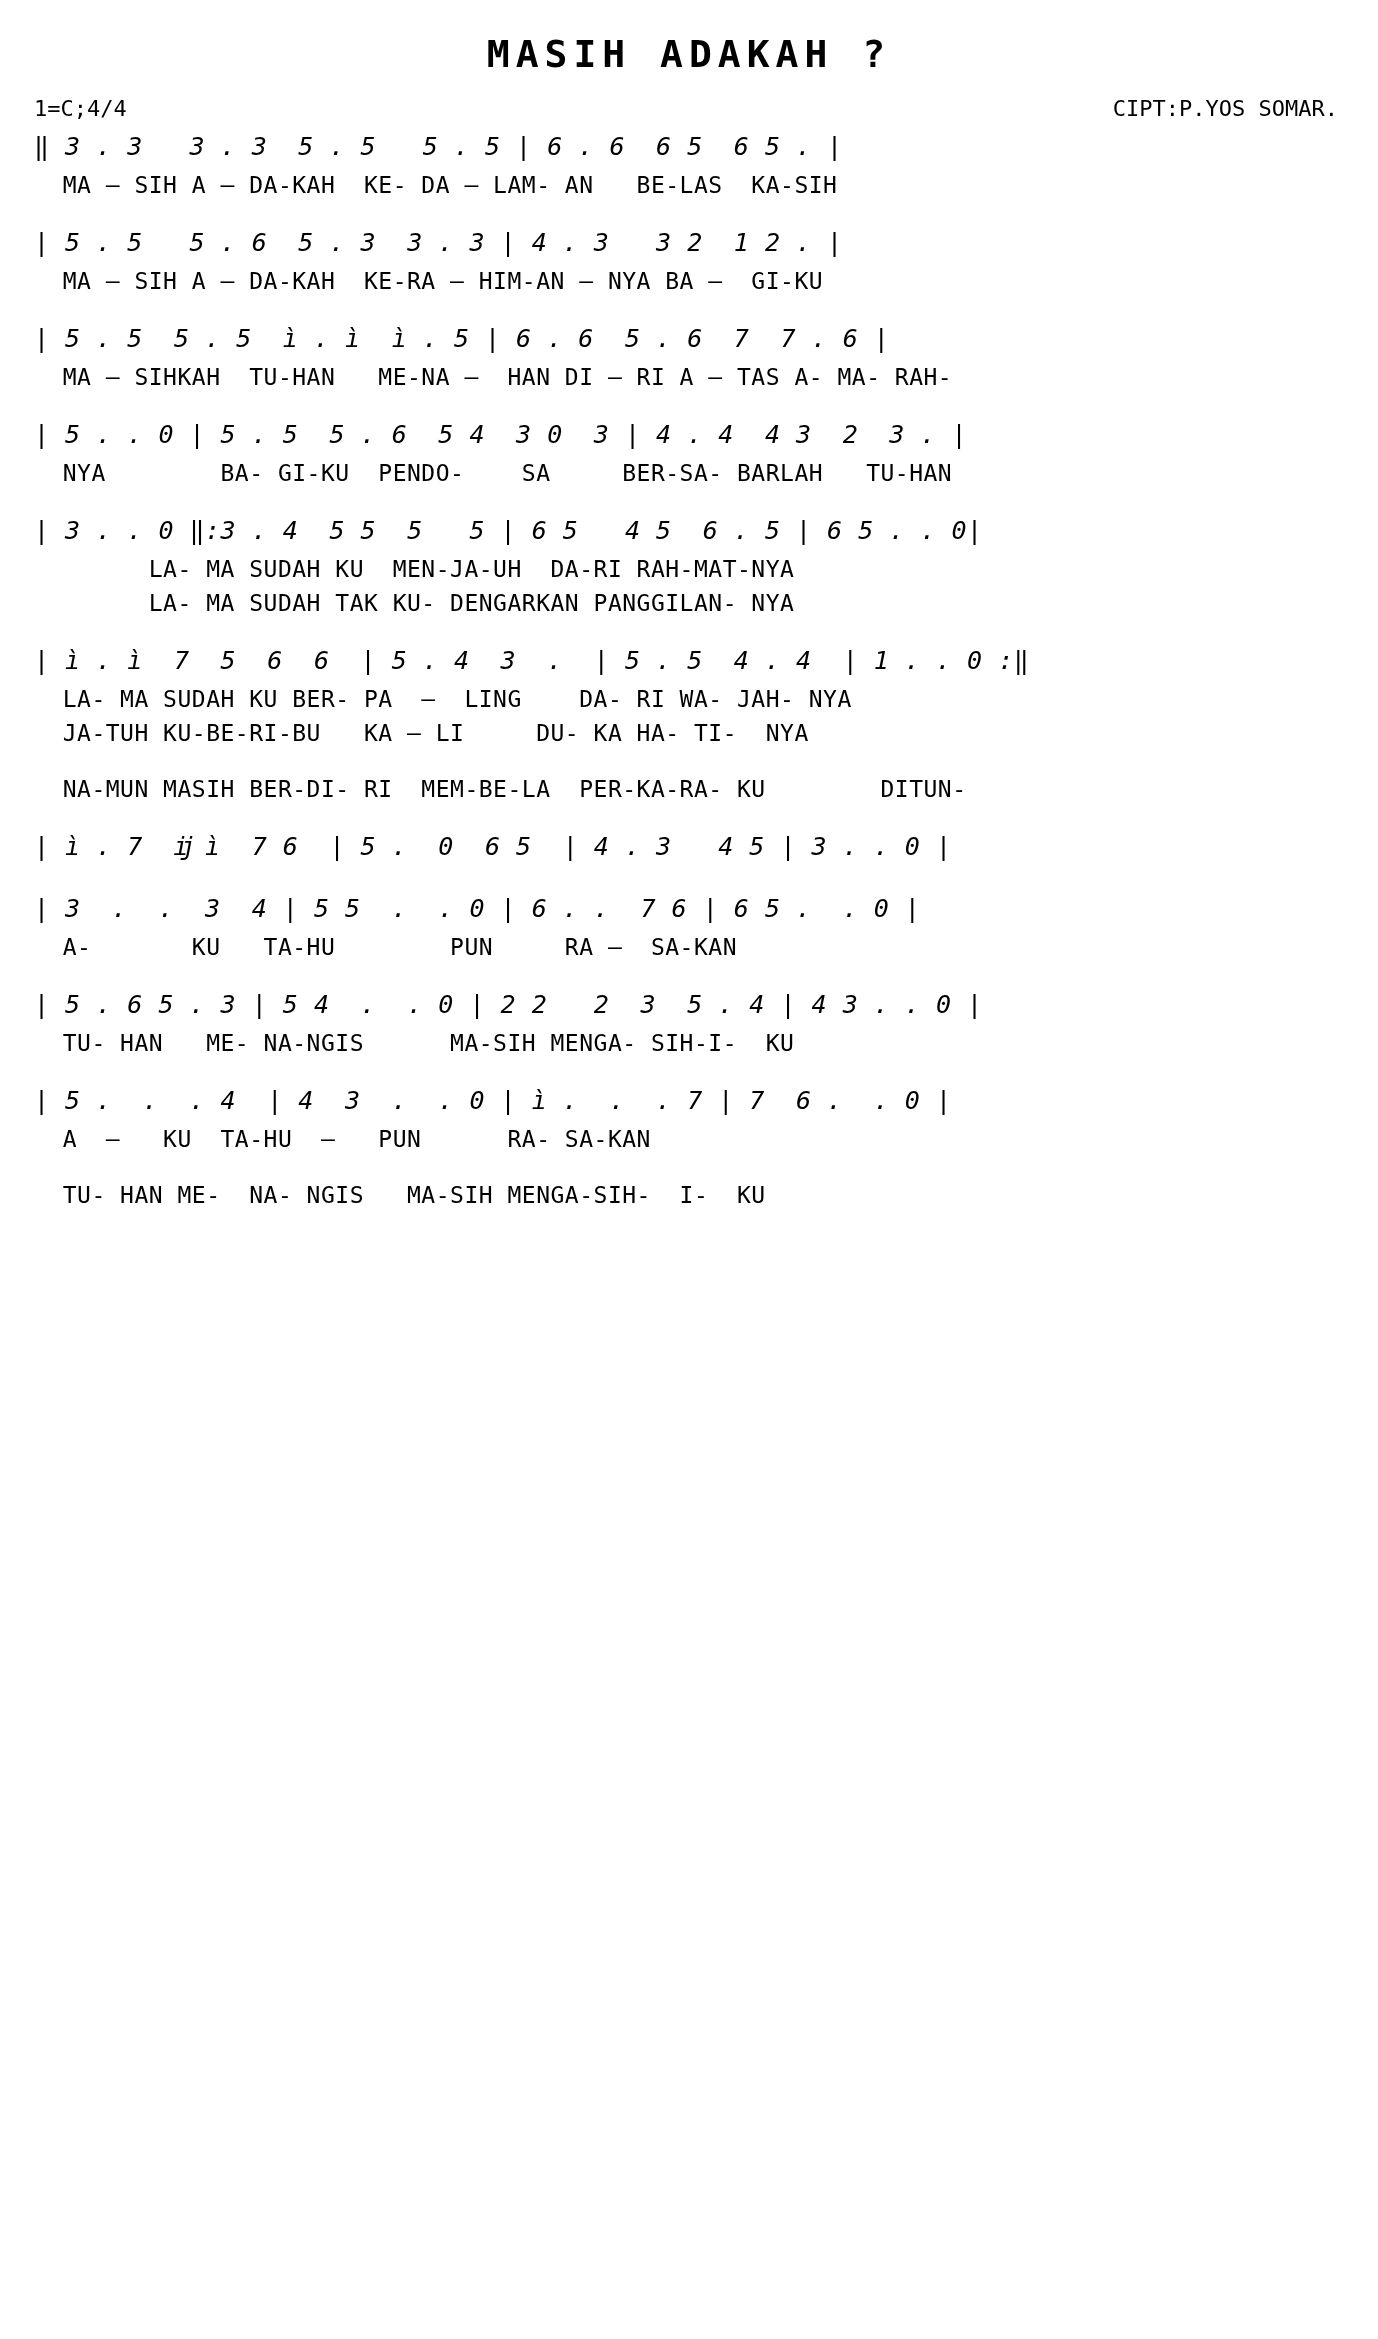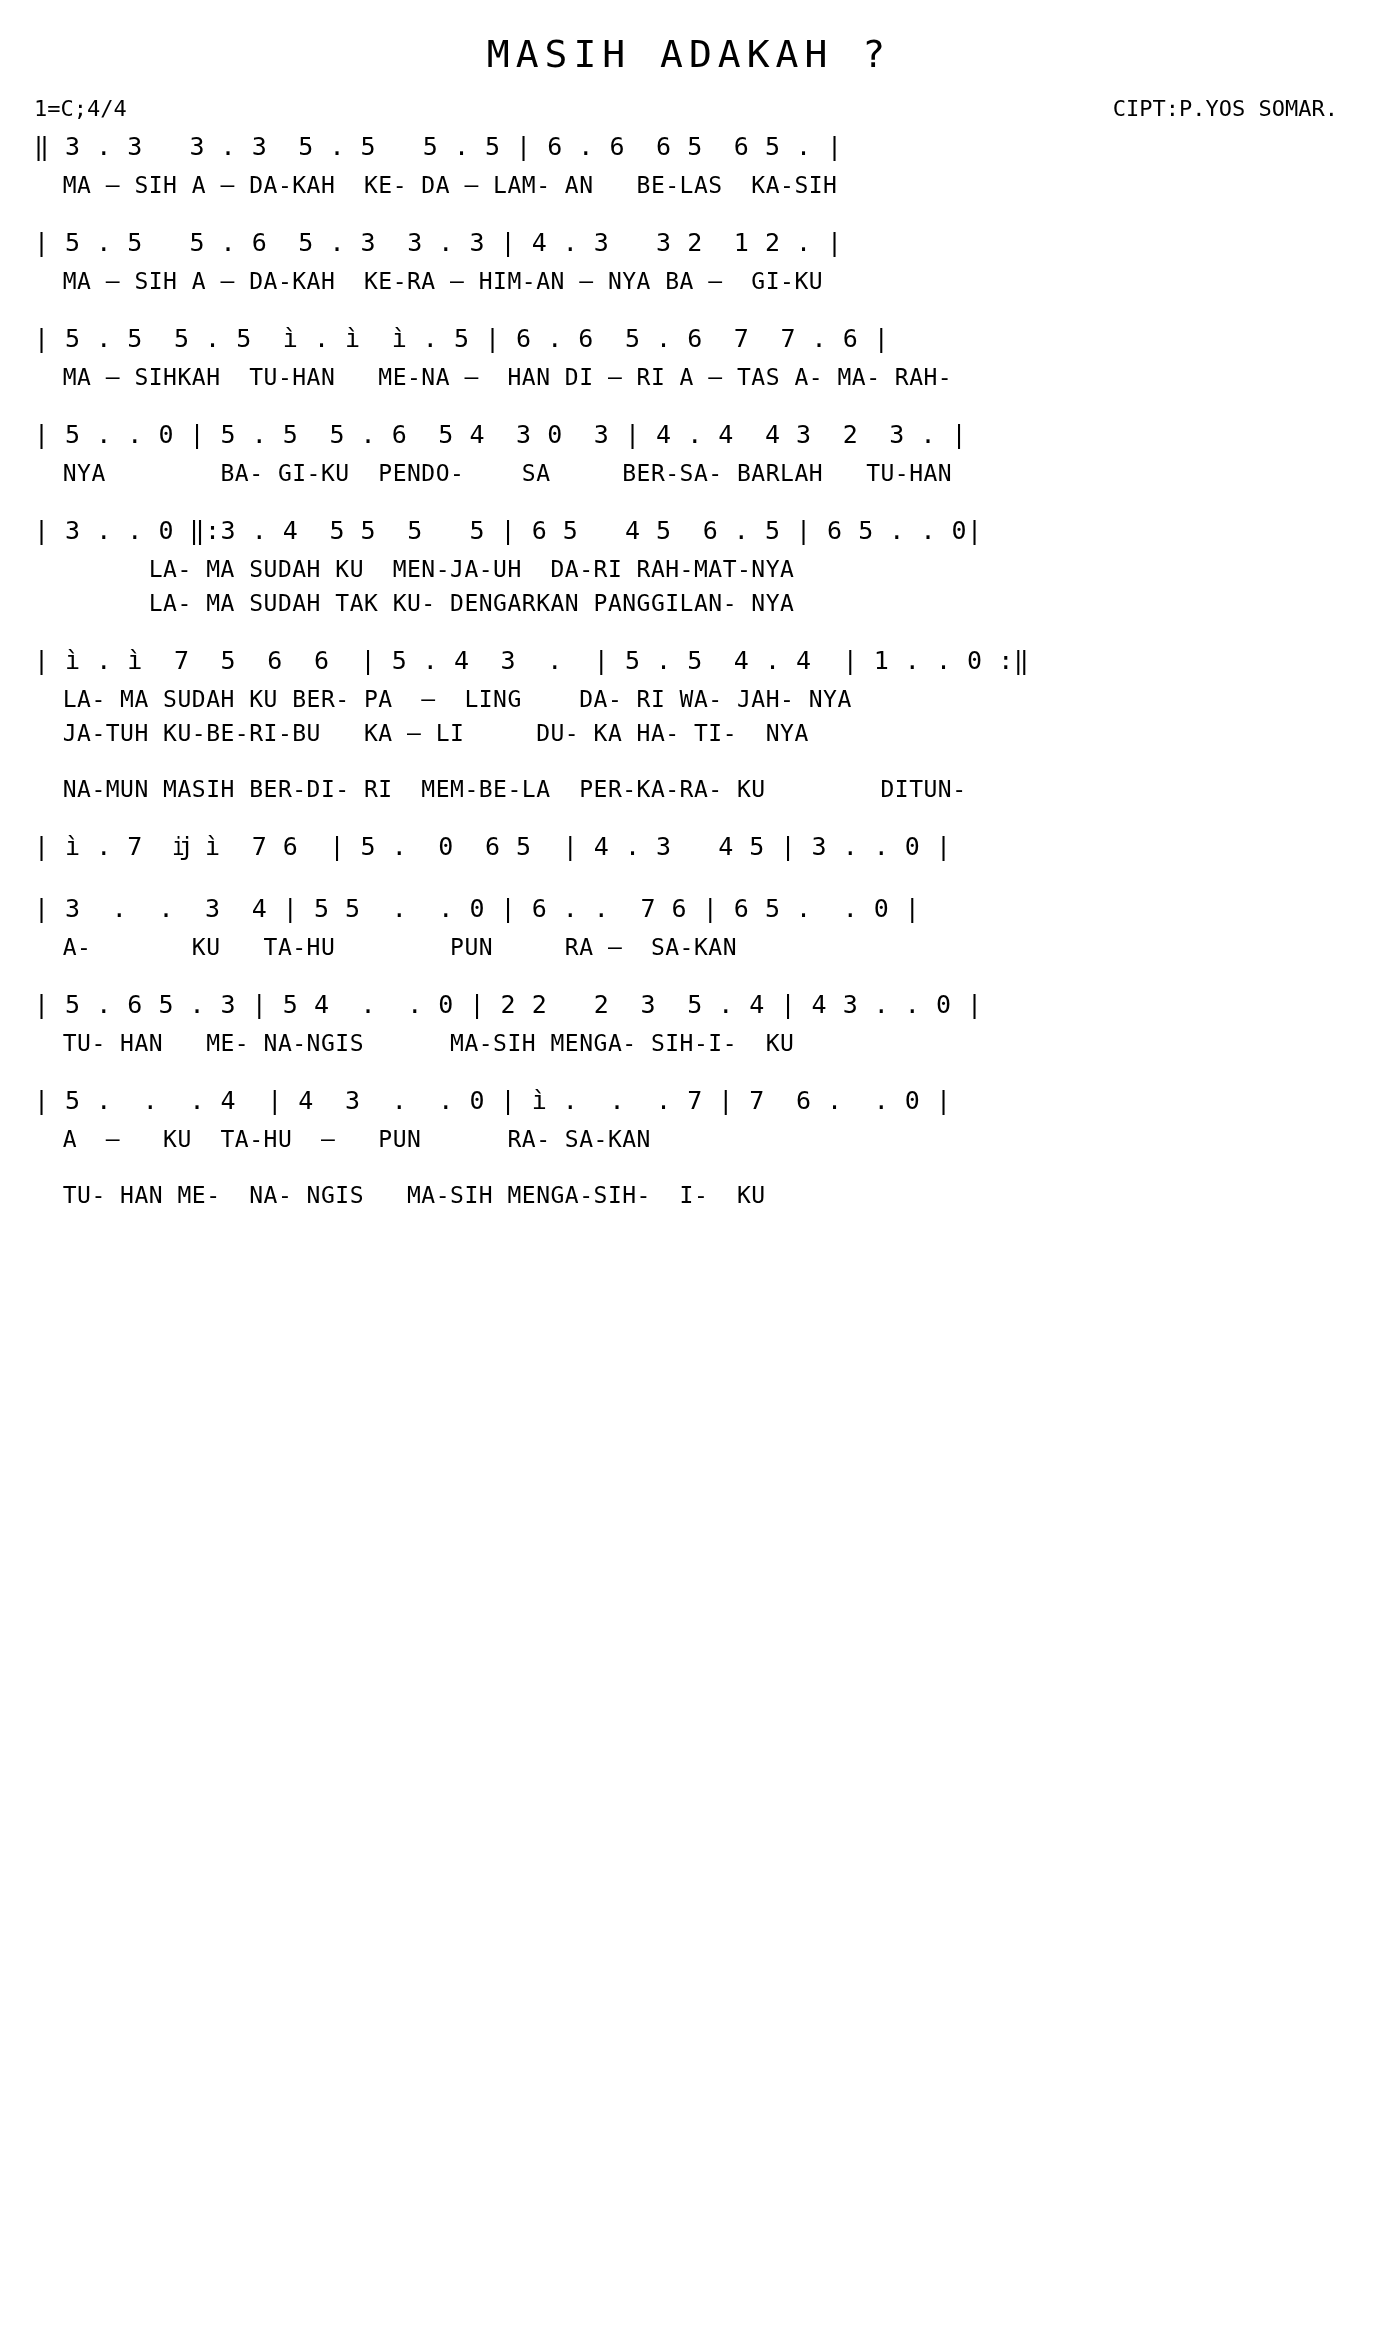--- a/index.html
+++ b/index.html
@@ -19,21 +19,21 @@
     position: relative;
     width: 1378px;
     height: 2339px;
     box-sizing: border-box;
     padding: 0;
   }
   .title {
     text-align: center;
     font-family: "DejaVu Sans Mono", monospace;
     font-size: 38px;
-    font-weight: normal;
+    font-weight: bold;
     letter-spacing: 6px;
     margin-top: 32px;
     margin-bottom: 0;
   }
   .meta-row {
     position: relative;
     height: 34px;
     margin-top: 20px;
     padding: 0 16px;
     box-sizing: border-box;
@@ -56,20 +56,21 @@
     margin: 0 0 0 0;
     padding: 0 0 0 34px;
     box-sizing: border-box;
   }
   .notes-line {
     font-size: 25px;
     line-height: 34px;
     white-space: pre;
     letter-spacing: 0.5px;
     height: 40px;
+    font-style: italic;
   }
   .lyric-line {
     font-size: 23px;
     line-height: 30px;
     white-space: pre;
     letter-spacing: 0.5px;
     height: 34px;
   }
   .sys-gap {
     height: 22px;

